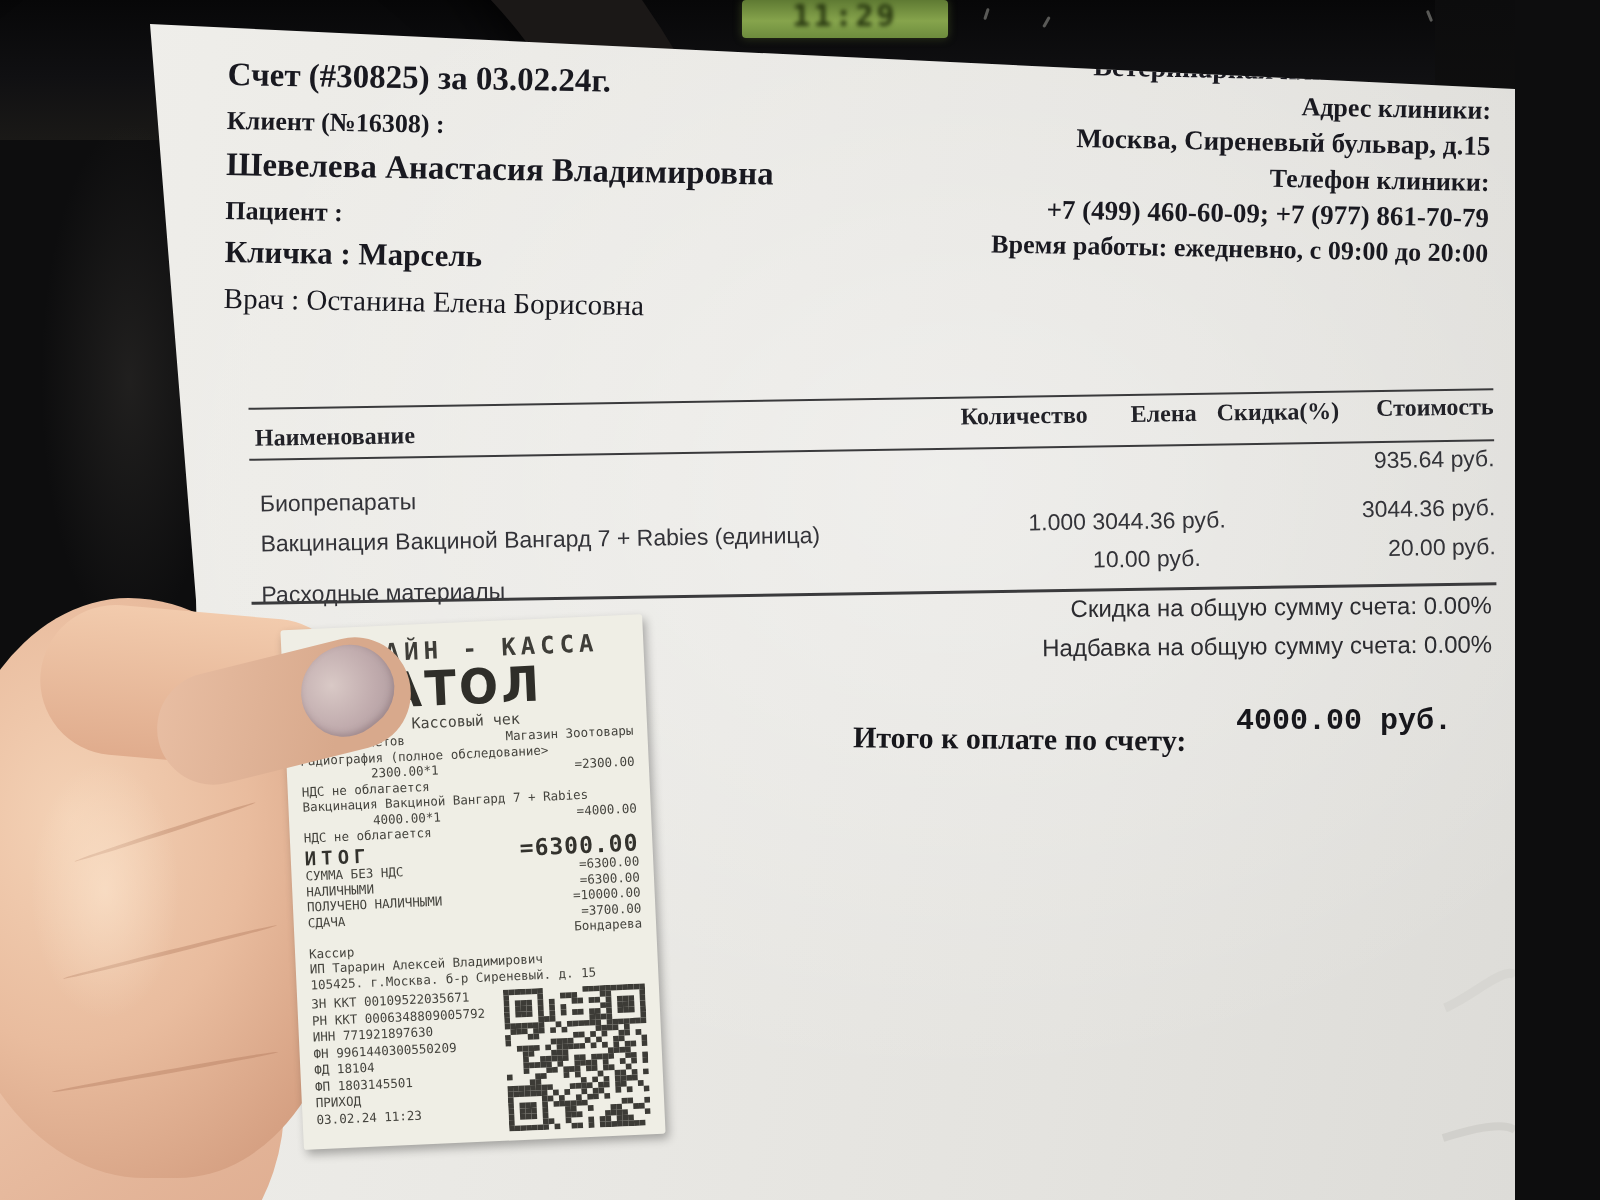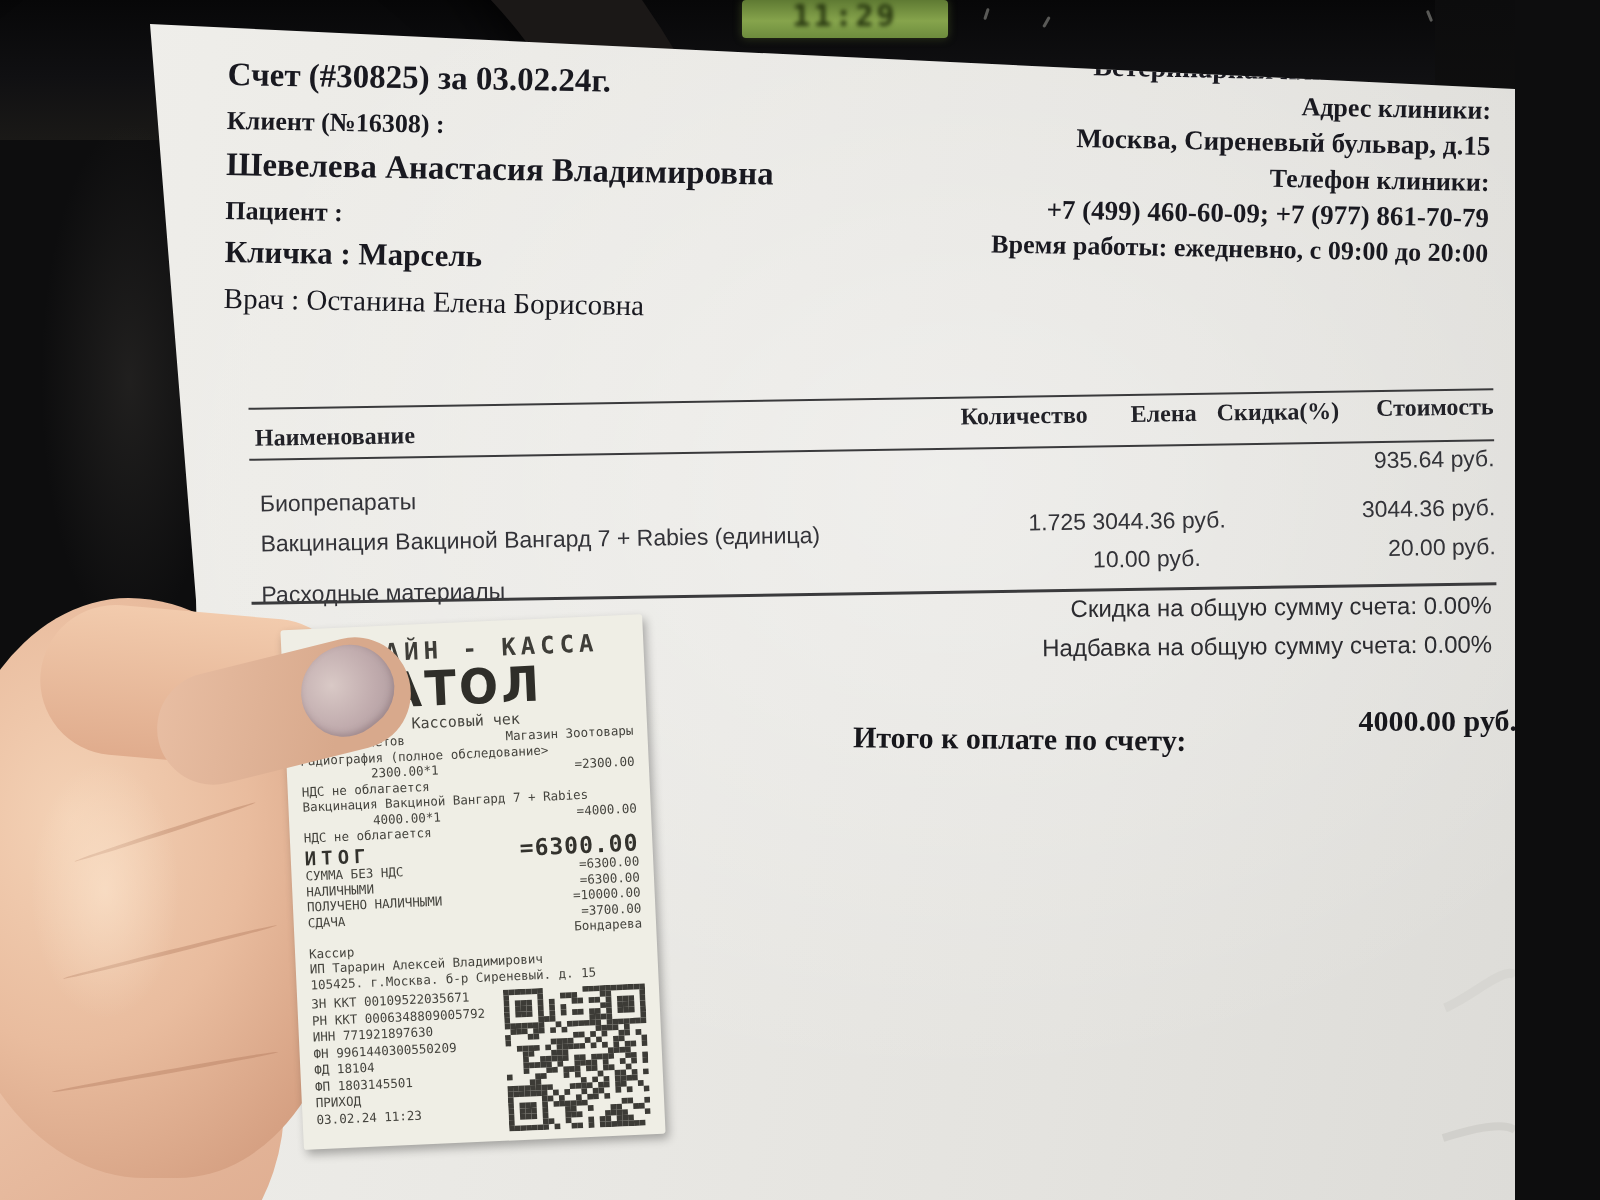--- a/index.html
+++ b/index.html
@@ -39,21 +39,21 @@
     color:#191920;text-align:right;}
   .hr-block span{position:absolute;right:0;white-space:nowrap;font-weight:bold;}
   .tbl{position:absolute;left:250px;top:395px;width:1245px;height:210px;transform:rotate(-0.9deg);color:#222228;}
   .tline{position:absolute;left:0;background:#3a3a3c;}
   .th{position:absolute;font-weight:bold;font-size:24px;white-space:nowrap;}
   .cell{position:absolute;font-family:"Liberation Sans",sans-serif;font-size:23px;color:#333338;white-space:nowrap;}
   .sum-block{position:absolute;left:892px;top:594px;width:600px;transform:rotate(-0.5deg);
     font-family:"Liberation Sans",sans-serif;font-size:24px;color:#2c2c30;text-align:right;}
   .sum-block div{margin-bottom:11px;white-space:nowrap;}
   .total-label{position:absolute;left:853px;top:722px;font-size:30px;font-weight:bold;color:#17171c;transform:rotate(0.6deg);white-space:nowrap;}
-  .total-value{position:absolute;left:1217px;top:704px;width:300px;text-align:right;font-size:30px;font-weight:bold;color:#17171c;white-space:nowrap;}
+  .total-value{position:absolute;left:1152px;top:704px;width:300px;text-align:right;font-size:30px;font-weight:bold;color:#17171c;white-space:nowrap;font-family:Liberation Mono, monospace;}
   
   .receipt{position:absolute;left:292px;top:622px;width:362px;height:520px;transform:rotate(-2.6deg);
     background:linear-gradient(170deg,#f2f1e8 0%,#edecе3 50%,#e7e6dd 100%);
     background-color:#efeee5;
     box-shadow:3px 5px 10px rgba(0,0,0,.3);border-radius:3px;
     font-family:"DejaVu Sans Mono",monospace;color:#45443e;font-size:12.5px;line-height:15.5px;
     padding:14px 14px 0 14px;box-sizing:border-box;z-index:40;}
   .r-center{text-align:center;}
   .r-brand{font-size:24px;font-weight:bold;letter-spacing:5px;color:#3e3d38;line-height:26px;}
   .r-logo{font-family:"DejaVu Sans",sans-serif;font-size:46px;font-weight:900;letter-spacing:3px;color:#2f2e29;line-height:50px;transform:scaleY(1.05);}
@@ -134,21 +134,21 @@
       <span class="th" style="left:6px;top:20px;">Наименование</span>
       <span class="th" style="left:712px;top:10px;">Количество</span>
       <span class="th" style="left:882px;top:10px;">Елена</span>
       <span class="th" style="left:968px;top:10px;">Скидка(%)</span>
       <span class="th" style="right:0;top:8px;position:absolute;font-weight:bold;font-size:24px;">Стоимость</span>
       <div class="tline" style="top:54px;width:1245px;height:2px;"></div>
 
       <span class="cell" style="right:0;top:60px;text-align:right;">935.64 руб.</span>
       <span class="cell" style="left:10px;top:86px;">Биопрепараты</span>
 
-      <span class="cell" style="left:778px;top:117px;">1.725</span>
+      <span class="cell" style="left:778px;top:117px;">1.000</span>
       <span class="cell" style="left:842px;top:117px;">3044.36 руб.</span>
       <span class="cell" style="right:0;top:109px;text-align:right;">3044.36 руб.</span>
       <span class="cell" style="left:10px;top:126px;">Вакцинация Вакциной Вангард 7 + Rabies (единица)</span>
 
       <span class="cell" style="left:842px;top:155px;">10.00 руб.</span>
       <span class="cell" style="right:0;top:148px;text-align:right;">20.00 руб.</span>
       <span class="cell" style="left:10px;top:177px;">Расходные материалы</span>
 
       <div class="tline" style="top:197px;width:1245px;height:3px;"></div>
     </div>

